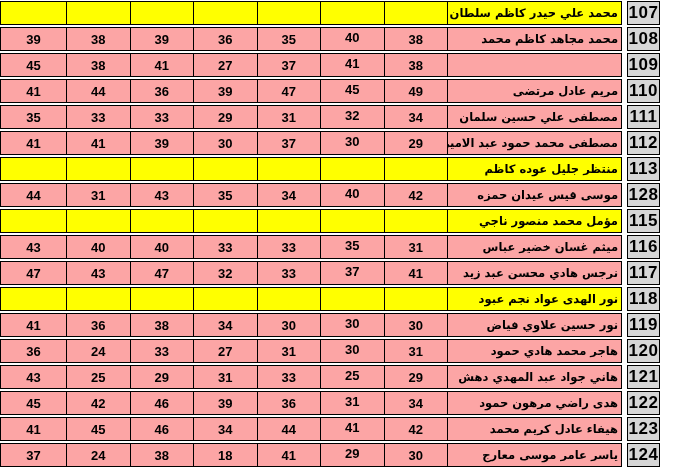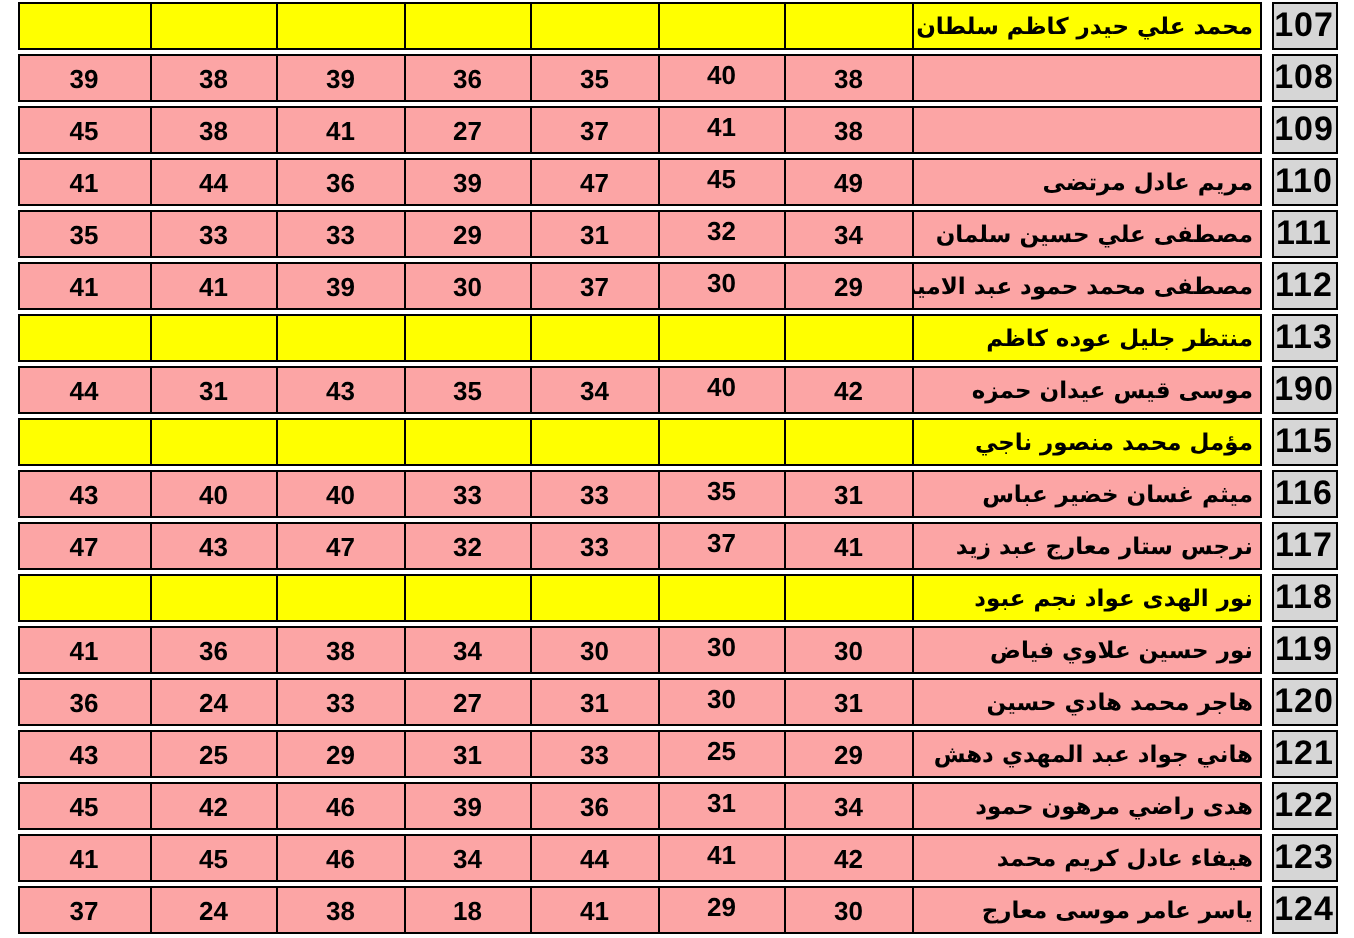--- a/index.html
+++ b/index.html
@@ -11,21 +11,20 @@
     overflow: hidden;
     box-sizing: border-box;
     padding-top: 1px;
     font-family: "Liberation Sans", sans-serif;
   }
 
   .row {
     display: flex;
     height: 24px;
     margin-bottom: 2px;
-    justify-content: center;
   }
 
   .row-box {
     display: flex;
     width: 622px;
     border: 1.4px solid #000;
     box-sizing: border-box;
     background: #fca5a5;
   }
   .row-box.hl { background: #FFFF00; }
@@ -128,20 +127,23 @@
           </div>
           <div class="cell num c4">
             <span>35</span>
           </div>
           <div class="cell num c5">
             <span>40</span>
           </div>
           <div class="cell num c6">
             <span>38</span>
           </div>
+          <div class="cell name" dir="rtl">
+            <span>محمد مجاهد كاظم محمد</span>
+          </div>
         </div>
         <div class="row-head">
           <span>108</span>
         </div>
       </div>
       <div class="row">
         <div class="row-box">
           <div class="cell num c0">
             <span>45</span>
           </div>
@@ -313,21 +315,21 @@
             <span>40</span>
           </div>
           <div class="cell num c6">
             <span>42</span>
           </div>
           <div class="cell name" dir="rtl">
             <span>موسى قيس عيدان حمزه</span>
           </div>
         </div>
         <div class="row-head">
-          <span>190</span>
+          <span>128</span>
         </div>
       </div>
       <div class="row">
         <div class="row-box hl">
           <div class="cell num c0">
             <span></span>
           </div>
           <div class="cell num c1">
             <span></span>
           </div>
@@ -402,21 +404,21 @@
           <div class="cell num c4">
             <span>33</span>
           </div>
           <div class="cell num c5">
             <span>37</span>
           </div>
           <div class="cell num c6">
             <span>41</span>
           </div>
           <div class="cell name" dir="rtl">
-            <span>نرجس ستار معارج عبد زيد</span>
+            <span>نرجس هادي محسن عبد زيد</span>
           </div>
         </div>
         <div class="row-head">
           <span>117</span>
         </div>
       </div>
       <div class="row">
         <div class="row-box hl">
           <div class="cell num c0">
             <span></span>
@@ -495,21 +497,21 @@
           <div class="cell num c4">
             <span>31</span>
           </div>
           <div class="cell num c5">
             <span>30</span>
           </div>
           <div class="cell num c6">
             <span>31</span>
           </div>
           <div class="cell name" dir="rtl">
-            <span>هاجر محمد هادي حسين</span>
+            <span>هاجر محمد هادي حمود</span>
           </div>
         </div>
         <div class="row-head">
           <span>120</span>
         </div>
       </div>
       <div class="row">
         <div class="row-box">
           <div class="cell num c0">
             <span>43</span>

